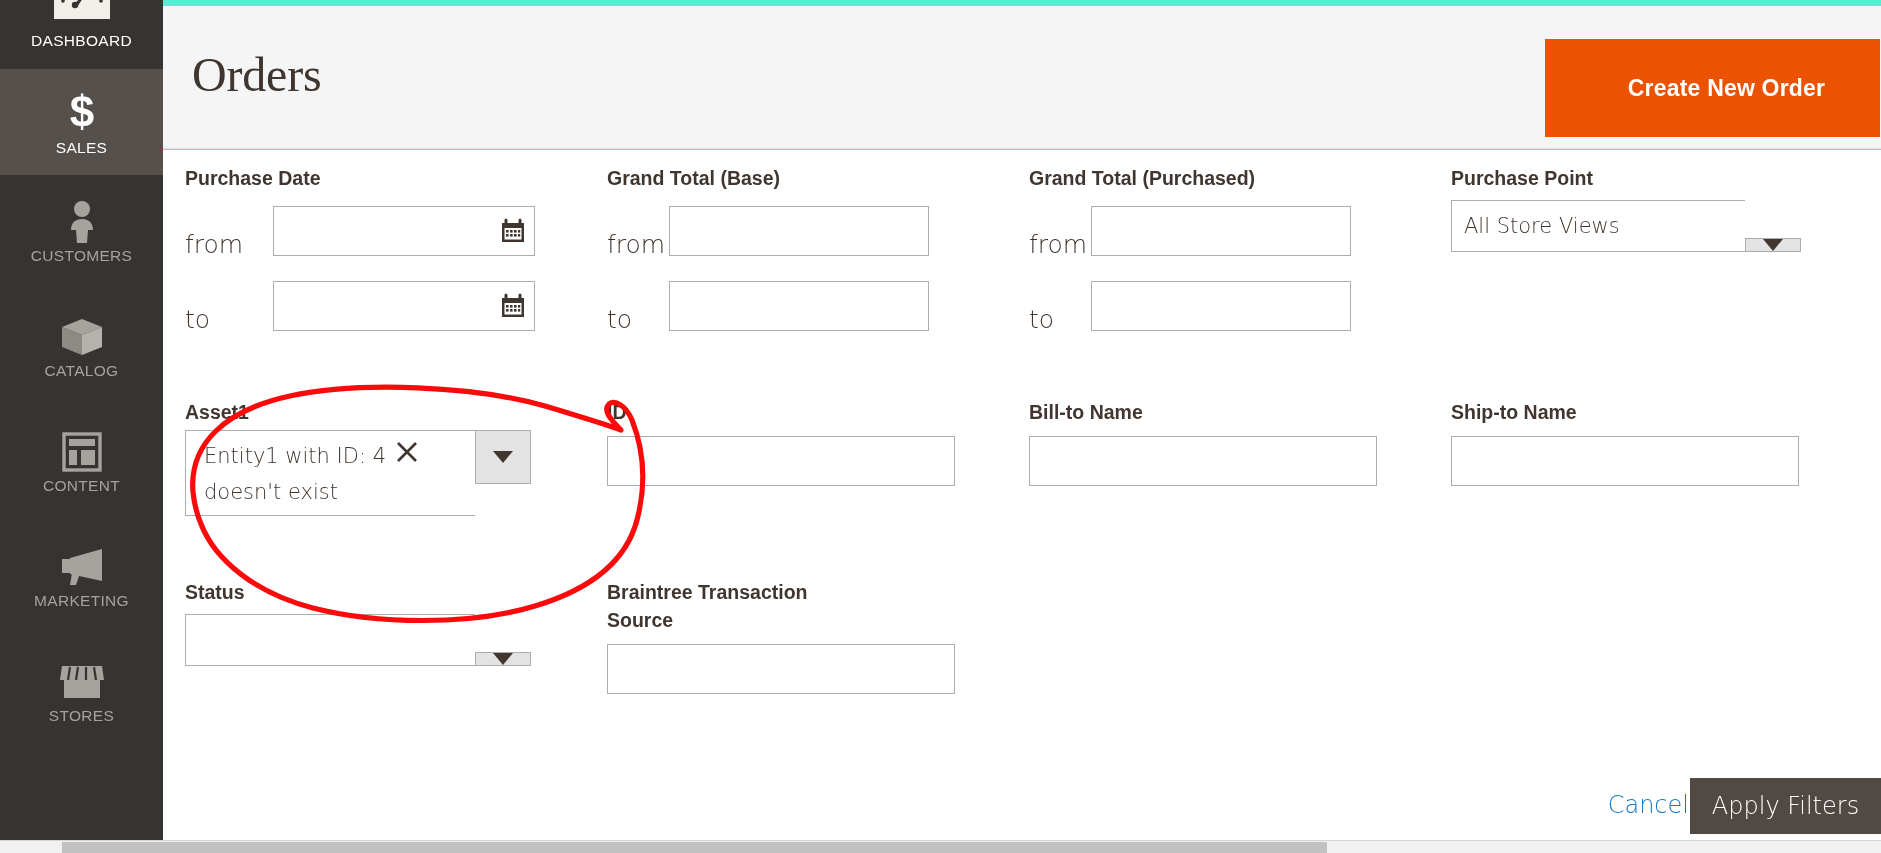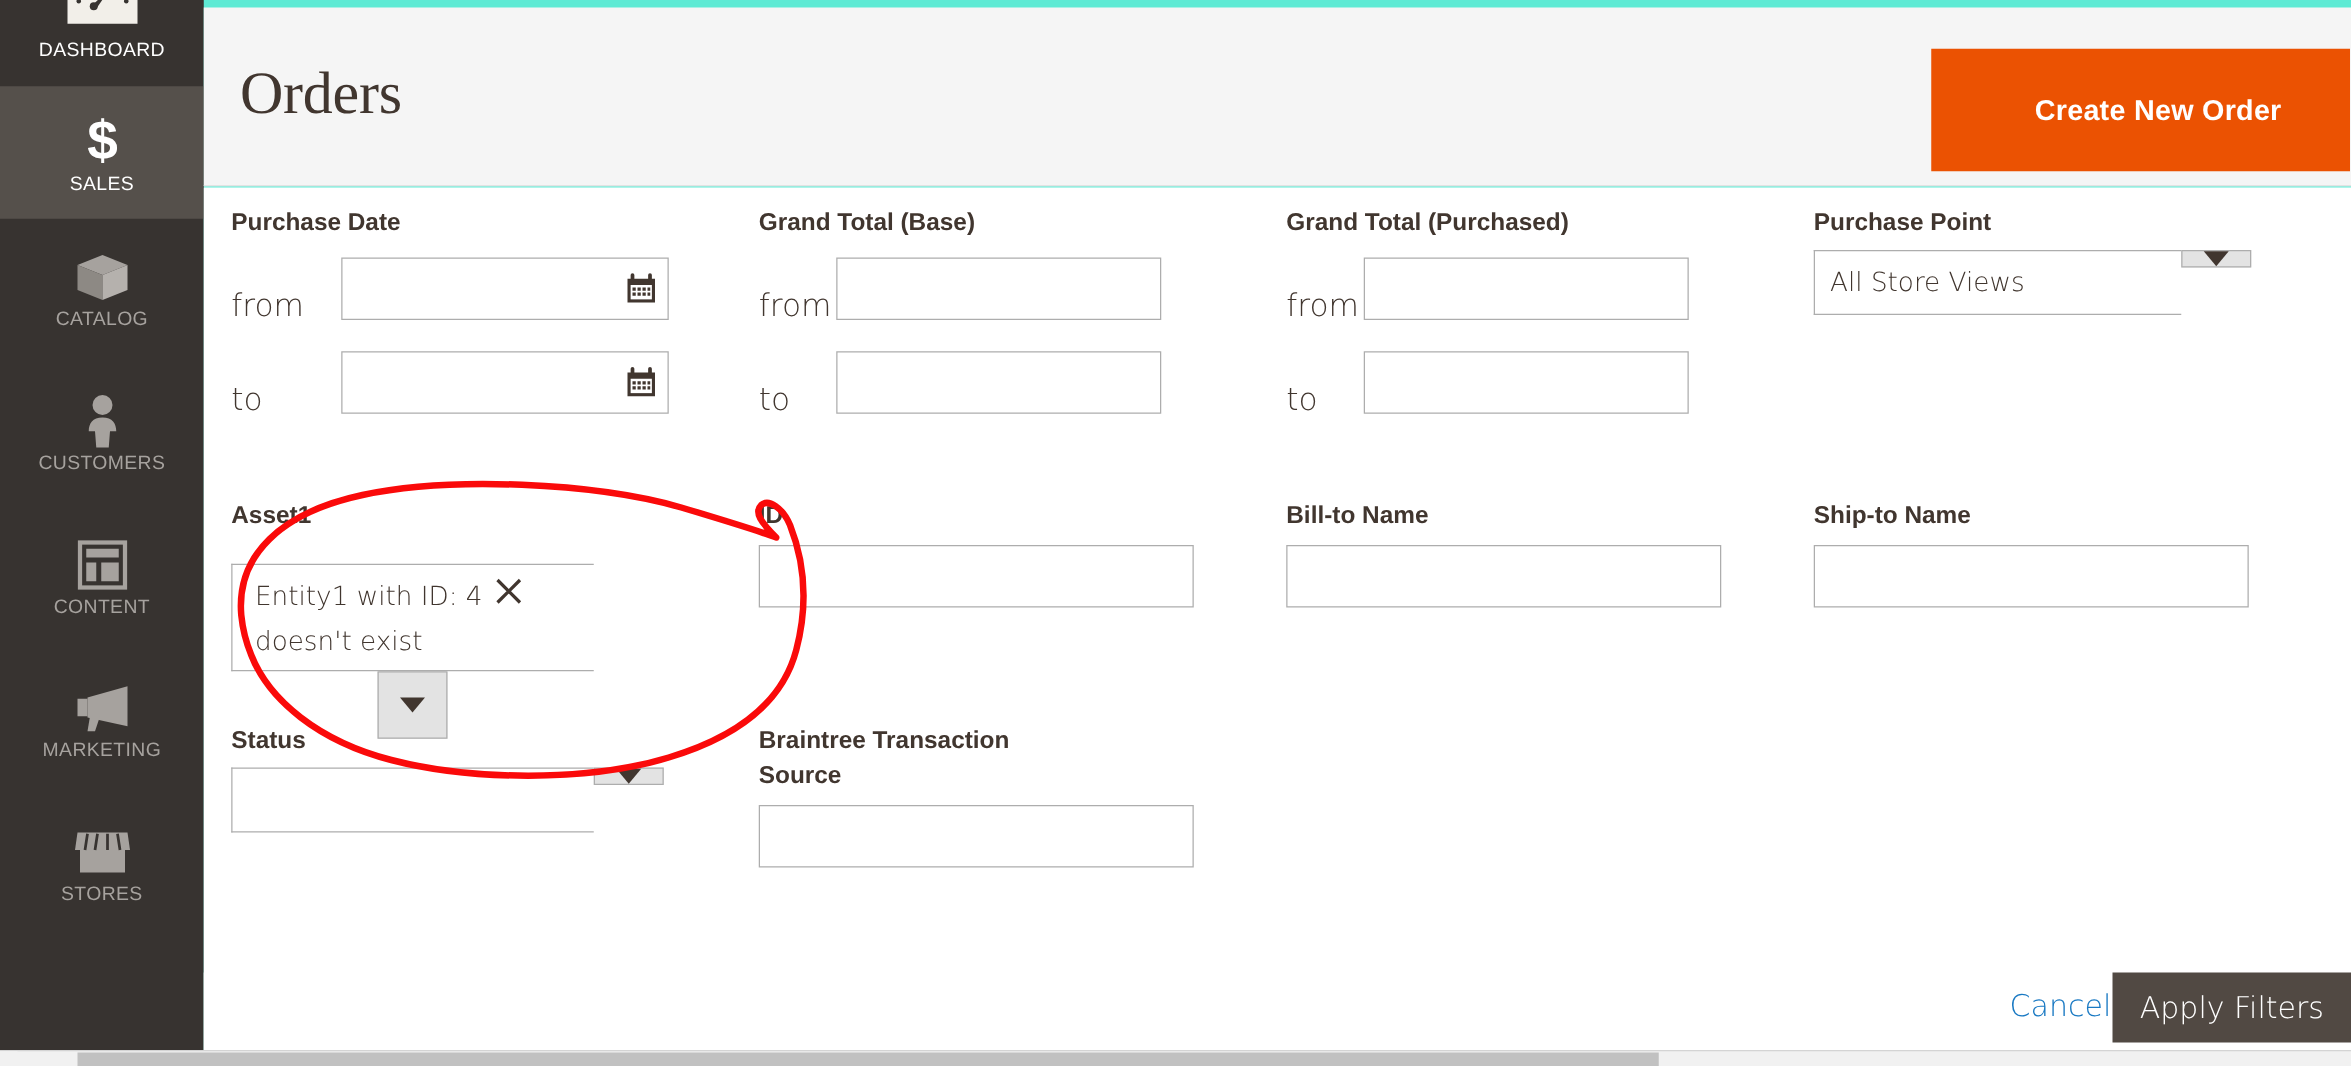--- a/index.html
+++ b/index.html
@@ -166,21 +166,21 @@
     transform: translateY(-50%);
     width: 28px; height: 28px;
     border: none; background: transparent;
     cursor: pointer;
     padding: 0;
     display: flex; align-items: center; justify-content: center;
   }
 
   .sel-wrap {
     display: flex;
-    align-items: flex-start;
+    align-items: flex-end;
     margin-top: 8px;
   }
   .sel-face {
     height: 52px;
     border: 1px solid #adadad;
     border-right: none;
     display: flex;
     align-items: center;
     padding: 0 12px;
     font-size: 21px;
@@ -212,21 +212,21 @@
     border: 1px solid #adadad;
     border-right: none;
     background: #ffffff;
     padding: 8px 6px 0 18px;
     font-size: 21px;
     font-weight: 300;
     color: #41362f;
     line-height: 34px;
     font-family: "DejaVu Sans", sans-serif;
   }
-  #asset1-wrap { display: flex; align-items: center; margin-top: 25px; flex-direction: column; }
+  #asset1-wrap { display: flex; align-items: flex-start; margin-top: 4px; }
   #asset1-arrow {
     width: 56px; height: 54px;
     border: 1px solid #adadad;
     background: #e3e3e3;
     display: flex; align-items: center; justify-content: center;
     cursor: pointer;
   }
   .clear-x {
     display: inline-block;
     vertical-align: -2px;
@@ -326,37 +326,37 @@
       <div class="nav-icon">
         <svg class="ico" width="38" height="48" viewBox="0 0 38 48">
           <text x="19" y="38" font-size="44" font-weight="bold" fill="#ffffff" text-anchor="middle" font-family="Liberation Sans, sans-serif">$</text>
         </svg>
       </div>
       <span class="nav-label">SALES</span>
     </div>
 
     <div class="nav-item nav-tall">
       <div class="nav-icon">
+        <svg class="ico" width="34" height="44" viewBox="0 0 34 44">
+          <circle cx="17" cy="9" r="8" fill="#a6a29e"></circle>
+          <path d="M17 19 C9 19 6 24 6 30 L11 30 L12 43 L22 43 L23 30 L28 30 C28 24 25 19 17 19 Z" fill="#a6a29e"></path>
+        </svg>
+      </div>
+      <span class="nav-label">CUSTOMERS</span>
+    </div>
+
+    <div class="nav-item nav-tall">
+      <div class="nav-icon">
         <svg class="ico" width="46" height="42" viewBox="0 0 46 42">
           <path d="M23 3 L43 11 L23 19 L3 11 Z" fill="#a6a29e"></path>
           <path d="M3 11 L23 19 L23 39 L3 31 Z" fill="#8d8984"></path>
           <path d="M43 11 L23 19 L23 39 L43 31 Z" fill="#b5b1ad"></path>
         </svg>
       </div>
       <span class="nav-label">CATALOG</span>
-    </div>
-
-    <div class="nav-item nav-tall">
-      <div class="nav-icon">
-        <svg class="ico" width="34" height="44" viewBox="0 0 34 44">
-          <circle cx="17" cy="9" r="8" fill="#a6a29e"></circle>
-          <path d="M17 19 C9 19 6 24 6 30 L11 30 L12 43 L22 43 L23 30 L28 30 C28 24 25 19 17 19 Z" fill="#a6a29e"></path>
-        </svg>
-      </div>
-      <span class="nav-label">CUSTOMERS</span>
     </div>
 
     <div class="nav-item nav-tall">
       <div class="nav-icon">
         <svg class="ico" width="42" height="42" viewBox="0 0 42 42">
           <rect x="3" y="3" width="36" height="36" fill="none" stroke="#a6a29e" stroke-width="3.4"></rect>
           <rect x="8" y="8" width="26" height="7" fill="#a6a29e"></rect>
           <rect x="8" y="19" width="8" height="15" fill="#a6a29e"></rect>
           <rect x="20" y="19" width="14" height="15" fill="#a6a29e"></rect>
         </svg>

